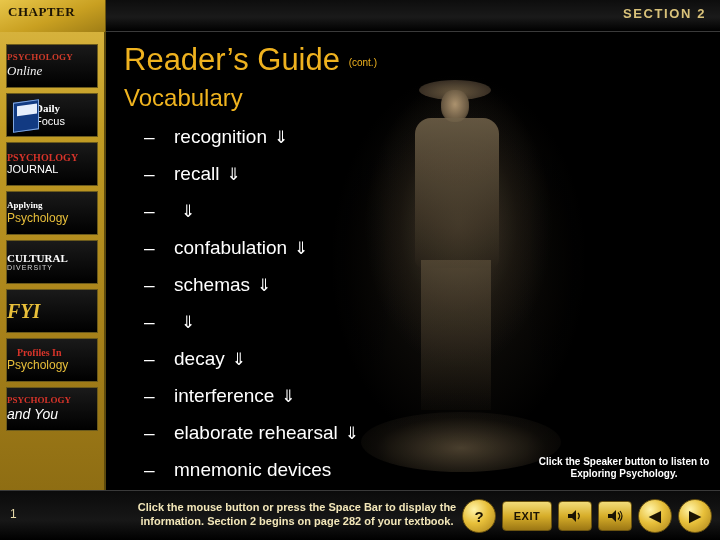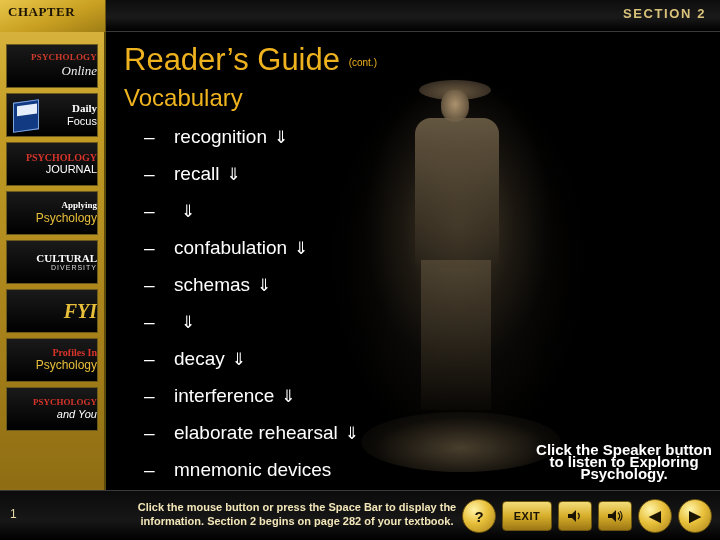--- a/index.html
+++ b/index.html
@@ -80,26 +80,26 @@
   .sb-online .l1 { color: #cf3b2a; font-size: 9px; letter-spacing: .2px; }
   .sb-online .l2 { color: #f0f0f0; font-size: 13px; font-style: italic; font-family: "Liberation Serif", serif; }
   .sb-daily .l1 { color: #ffffff; font-size: 11px; }
   .sb-daily .l2 { color: #ffffff; font-size: 11px; }
   .sb-journal .l1 { color: #d8342a; font-size: 10px; }
   .sb-journal .l2 { color: #ffffff; font-size: 11px; }
   .sb-applying .l1 { color: #ffffff; font-size: 9px; }
   .sb-applying .l2 { color: #e8bf3a; font-size: 12px; }
   .sb-cultural .l1 { color: #ffffff; font-size: 11px; }
   .sb-cultural .l2 { color: #d8d8d8; font-size: 7px; letter-spacing: 1px; }
-  .sb-fyi .l1 { color: #e8bf3a; font-size: 20px; font-style: italic; margin-left: 32px; }
+  .sb-fyi .l1 { color: #e8bf3a; font-size: 20px; font-style: italic; }
   .sb-profiles .l1 { color: #d8342a; font-size: 10px; padding-left: 10px; }
   .sb-profiles .l2 { color: #e8bf3a; font-size: 12px; }
   .sb-psychyou .l1 { color: #d8342a; font-size: 9px; }
-  .sb-psychyou .l2 { color: #ffffff; font-size: 11px; font-style: italic; }
-  .side-inner { display: flex; flex-direction: column; align-items: flex-end; justify-content: center; width:100%; }
+  .sb-psychyou .l2 { color: #ffffff; font-size: 14px; font-style: italic; }
+  .side-inner { display: flex; flex-direction: column; align-items: flex-start; justify-content: center; width:100%; }
 
   .side-icon-book {
     position: absolute; left: 6px; top: 7px; width: 26px; height: 30px;
     background: #123a82; border: 1px solid #7fa6e0;
     transform: skewY(-8deg);
   }
   .side-icon-book:after {
     content: ""; position: absolute; left: 3px; top: 3px; width: 20px; height: 10px;
     background: #e6eefc;
   }
@@ -172,21 +172,21 @@
     font-size: 19px;
   }
   .vocab-dash {
     width: 30px; flex: none; color: #ffffff; font-size: 19px;
   }
   .vocab-term { color: #ffffff; font-size: 19px; white-space: nowrap; }
   .vocab-arrow { color: #ffffff; font-size: 17px; margin-left: 7px; }
 
   .speaker-note {
     position: absolute; right: 6px; bottom: 10px; width: 180px;
-    color: #ffffff; font-size: 15px; font-weight: bold;
+    color: #ffffff; font-size: 10px; font-weight: bold;
     text-align: center; line-height: 12px;
   }
 
   
   .bottombar {
     position: absolute; left: 0; bottom: 0; width: 720px; height: 50px;
     background: linear-gradient(180deg, #0b0b0b 0%, #171717 60%, #000 100%);
     border-top: 1px solid #3a3a3a;
   }
   .page-num {

